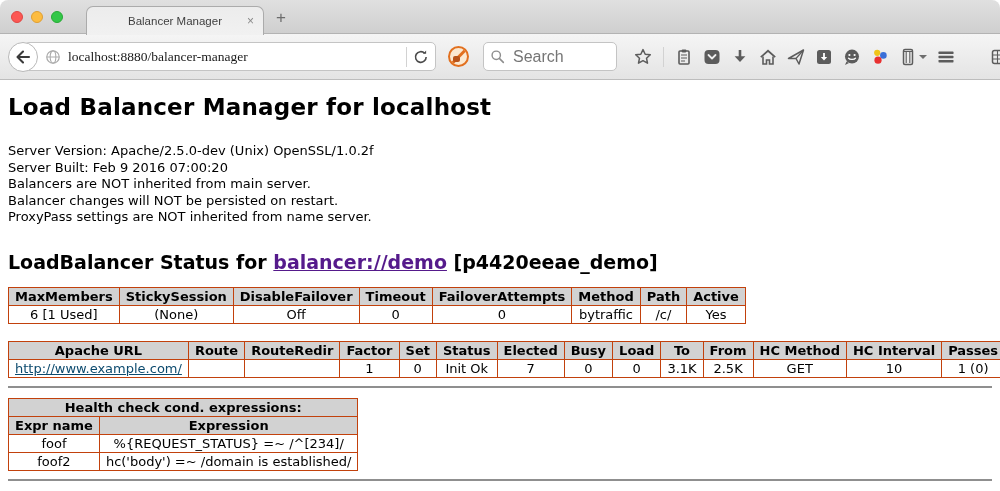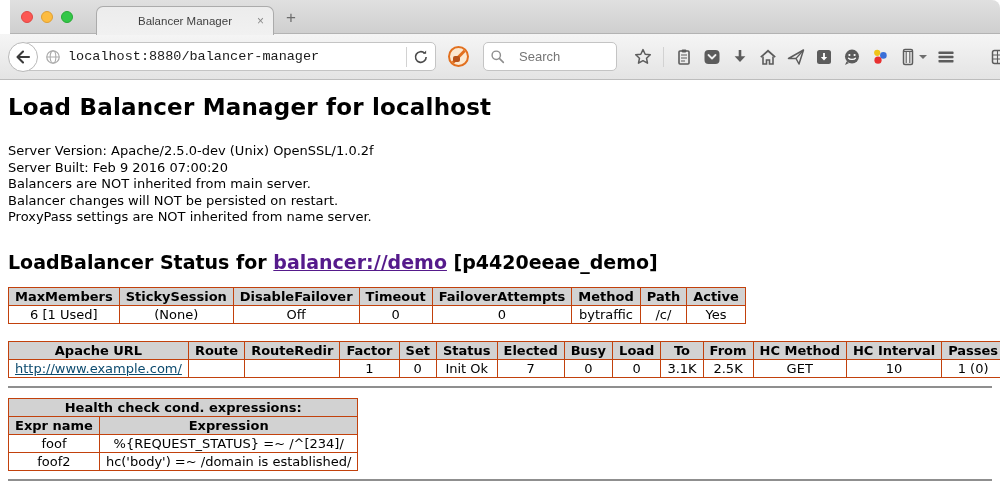--- a/index.html
+++ b/index.html
@@ -7,21 +7,21 @@
   body {
     width:1000px; height:491px; overflow:hidden;
     font-family:"DejaVu Sans","Liberation Sans",sans-serif;
     background:#fff;
   }
   .window { width:1000px; height:491px; border-radius:8px 8px 0 0; overflow:hidden; background:#fff; }
 
   
   .tabbar {
     height:34px; background:linear-gradient(#e0e0e0,#cfcfcf);
-    border-bottom:1px solid #b3b3b3; position:relative;margin-left:10px;
+    border-bottom:1px solid #b3b3b3; position:relative;
   }
   .traffic { position:absolute; top:11px; left:11px; display:flex; gap:8px; }
   .tl { width:12px; height:12px; border-radius:50%; }
   .tl.red    { background:#fc5753; border:1px solid #df4744; }
   .tl.yellow { background:#fdbc40; border:1px solid #de9f34; }
   .tl.green  { background:#33c748; border:1px solid #27aa35; }
   .tab {
     position:absolute; left:86px; top:6px; width:178px; height:29px;
     background:linear-gradient(#ececec,#f1f1f1);
     border:1px solid #ababab; border-bottom:none;
@@ -46,42 +46,42 @@
   }
   .backbtn {
     width:30px; height:30px; border-radius:50%; background:#fff;
     border:1px solid #b9b9b9; display:flex; align-items:center; justify-content:center;
     margin-right:-14px; z-index:2; flex:0 0 auto;
   }
   .urlbar {
     height:29px; width:412px; background:#fff; border:1px solid #c4c4c4;
     border-radius:5px; display:flex; align-items:center; padding:0 6px 0 20px; flex:0 0 auto;
   }
-  .urltext { font-family:Liberation Mono, monospace; font-size:13.5px; color:#1a1a1a; flex:1 1 auto; white-space:nowrap; overflow:hidden; }
+  .urltext { font-family:Liberation Serif, serif; font-size:13.5px; color:#1a1a1a; flex:1 1 auto; white-space:nowrap; overflow:hidden; }
   .vsep { width:1px; height:20px; background:#d2d2d2; margin:0 6px; flex:0 0 auto; }
   .blockedbtn { margin-left:12px; flex:0 0 auto; position:relative; width:21px; height:21px; }
   .blocked-circle {
     width:21px; height:21px; border-radius:50%; border:2.5px solid #e2701f; background:#fbe9d2;
     position:absolute; overflow:hidden;
   }
   .blocked-circle::before {
     content:""; position:absolute; left:-2px; top:7px; width:22px; height:3px;
     background:#e2701f; transform:rotate(-45deg);
   }
   .blocked-circle::after {
     content:""; position:absolute; left:3px; top:8px; width:7px; height:6px;
     background:#b9541a; border-radius:2px;
   }
   .searchbox {
     height:29px; width:134px; background:#fff; border:1px solid #c4c4c4;
     border-radius:5px; display:flex; align-items:center; padding:0 6px; margin-left:14px; flex:0 0 auto;
   }
   .searchbox input {
     border:none; outline:none; width:90px; font-family:"Liberation Sans",sans-serif;
-    font-size:13px; color:#0f172a; background:transparent;margin-left:6px;
+    font-size:16px; color:#0f172a; background:transparent;
   }
   .icons { display:flex; align-items:center; margin-left:12px; flex:1 1 auto; }
   .tbtn { width:26px; height:28px; display:flex; align-items:center; justify-content:center; flex:0 0 auto; margin:0 1px; }
   .ticon { width:18px; height:18px; color:#5c5c5c; }
   .caret { width:0; height:0; border-left:4px solid transparent; border-right:4px solid transparent; border-top:4px solid #6e6e6e; margin-left:2px; }
   .menu-group { margin-left:auto; display:flex; align-items:center; }
   .gap-lg { width:26px; }
 
   
   .content { padding:0 8px; background:#fff; height:411px; overflow:hidden; color:#000; }

